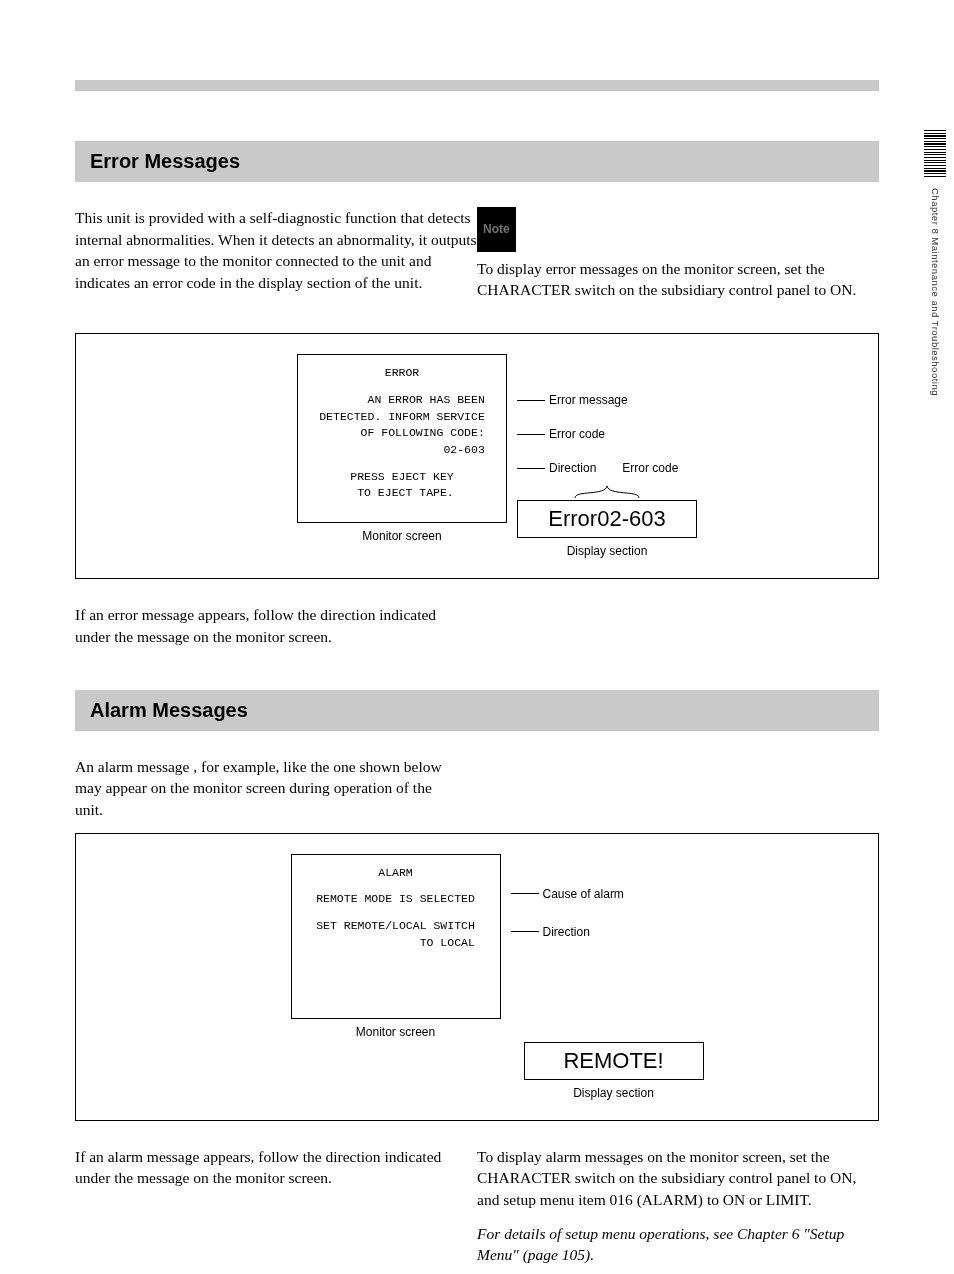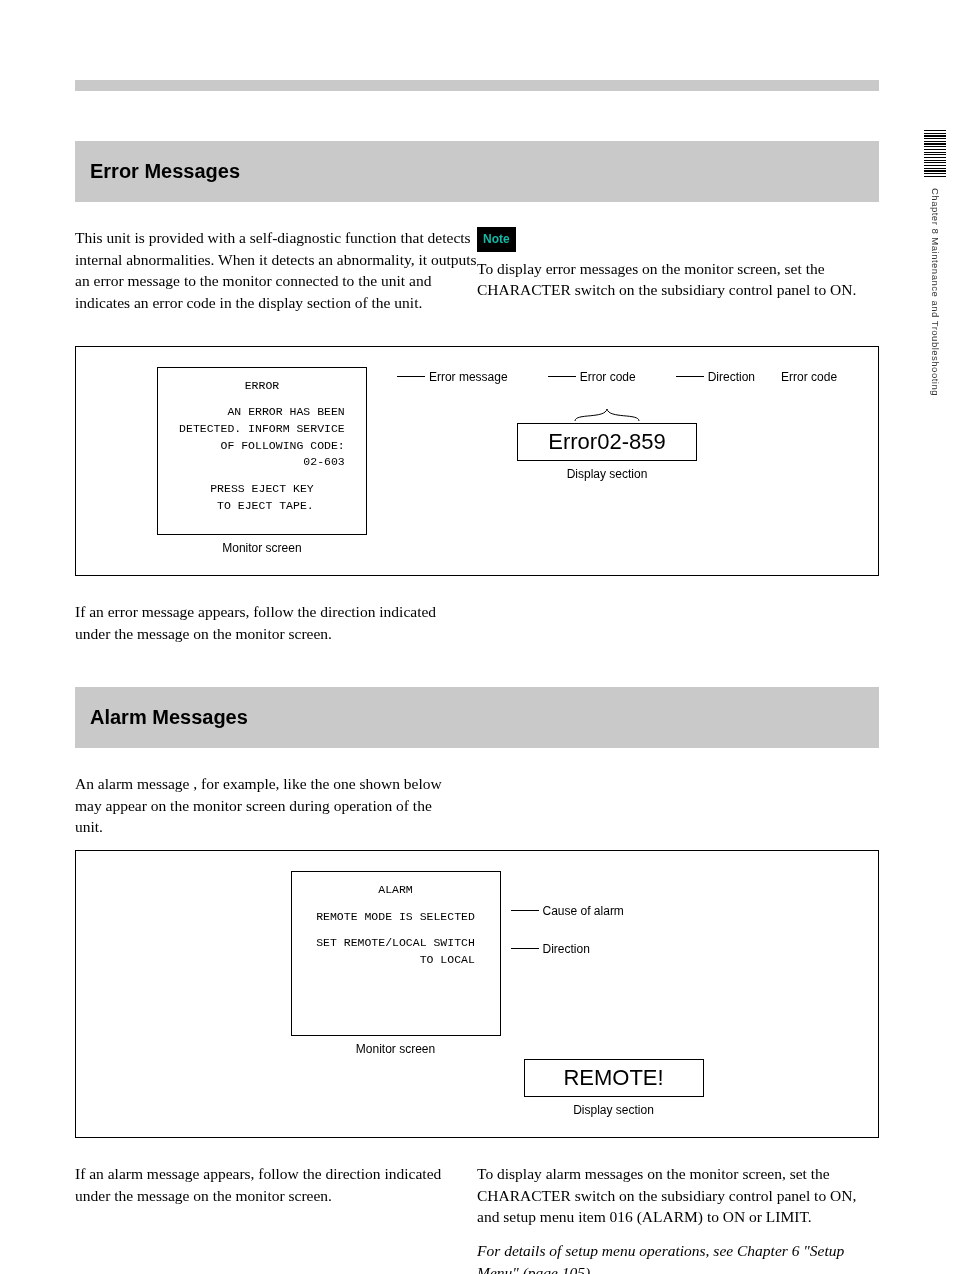--- a/index.html
+++ b/index.html
@@ -1,23 +1,23 @@
 <!DOCTYPE html>
 <html><head>
 <meta charset="utf-8">
 <style>
   * { box-sizing: border-box; margin: 0; padding: 0; }
   body { font-family: "Times New Roman", Times, serif; background: #fff; color: #000; width: 954px; position: relative; }
   .page { padding: 80px 75px 60px 75px; position: relative; }
   .top-rule { height: 11px; background: #c9c9c9; margin-bottom: 50px; }
-  .section-heading { background: #c9c9c9; padding: 19px 15px; font-family: Arial, Helvetica, sans-serif; font-size: 20px; font-weight: bold; margin-bottom: 25px; }
+  .section-heading { background: #c9c9c9; padding: 9px 15px; font-family: Arial, Helvetica, sans-serif; font-size: 20px; font-weight: bold; margin-bottom: 25px; }
   .two-col { display: flex; margin-bottom: 20px; }
   .col { flex: 1; font-size: 15.5px; line-height: 1.4; }
   .body-p { margin-bottom: 12px; font-size: 15.5px; line-height: 1.4; }
-  .note-badge { display: inline-block; background: #000; color: #14b8a6; font-family: Arial, Helvetica, sans-serif; font-size: 12px; font-weight: bold; padding: 4px 6px; margin-bottom: 6px; }
+  .note-badge { display: inline-block; background: #000; color: #737373; font-family: Arial, Helvetica, sans-serif; font-size: 12px; font-weight: bold; padding: 14px 6px; margin-bottom: 6px; }
   .figure-box { border: 1px solid #000; margin-bottom: 25px; padding: 20px; position: relative; }
   .figure-content { display: flex; justify-content: center; align-items: flex-start; gap: 10px; }
   .monitor-col { display: flex; flex-direction: column; align-items: center; margin-left: 40px; }
   .display-col { display: flex; flex-direction: column; align-items: center; }
   .monitor-box { border: 1px solid #000; width: 210px; padding: 10px 8px; font-family: "Courier New", monospace; font-size: 11.5px; display: flex; flex-direction: column; align-items: center; text-align: center; line-height: 1.45; min-height: 165px; }
   .display-box { border: 1px solid #000; width: 180px; padding: 5px 10px; font-family: Arial, Helvetica, sans-serif; font-size: 22px; text-align: center; }
   .caption { font-family: Arial, Helvetica, sans-serif; font-size: 12px; margin-top: 6px; text-align: center; }
   .label-block { font-family: Arial, Helvetica, sans-serif; font-size: 12px; position: relative; }
   .annot-row { display: flex; align-items: center; height: 20px; }
   .leader { width: 28px; height: 1px; background: #000; margin-right: 4px; }
@@ -85,21 +85,21 @@
           </div>
           <div class="monitor-block">
             <div>PRESS EJECT KEY</div>
             <div>TO EJECT TAPE.</div>
           </div>
         </div>
         <div class="caption">Monitor screen</div>
       </div>
 
       <div style="display:flex; flex-direction:column;">
-        <div class="label-block" style="display:flex; flex-direction:row; gap:20px;">
+        <div class="label-block" style="display:flex; flex-direction:column; gap:2px;">
           <div style="height:34px;"></div>
           <div class="annot-row">
             <div class="leader"></div>
             <span>Error message</span>
           </div>
           <div style="height:10px;"></div>
           <div class="annot-row">
             <div class="leader"></div>
             <span>Error code</span>
           </div>
@@ -108,21 +108,21 @@
             <div class="leader"></div>
             <span>Direction</span>
             <span style="width:26px;"></span>
             <span>Error code</span>
           </div>
         </div>
         <div class="display-col" style="margin-top:6px;">
           <svg class="brace-svg" width="180" height="16" viewBox="0 0 180 16">
             <path d="M 58 14 C 58 6, 88 12, 90 2 C 92 12, 122 6, 122 14" stroke="#000" fill="none" stroke-width="1"></path>
           </svg>
-          <div class="display-box">Error02-859</div>
+          <div class="display-box">Error02-603</div>
           <div class="caption">Display section</div>
         </div>
       </div>
     </div>
   </div>
 
   <p class="body-p" style="width:48%;">If an error message appears, follow the direction indicated under the message on the monitor screen.</p>
 
   <div style="height:30px;"></div>
 

